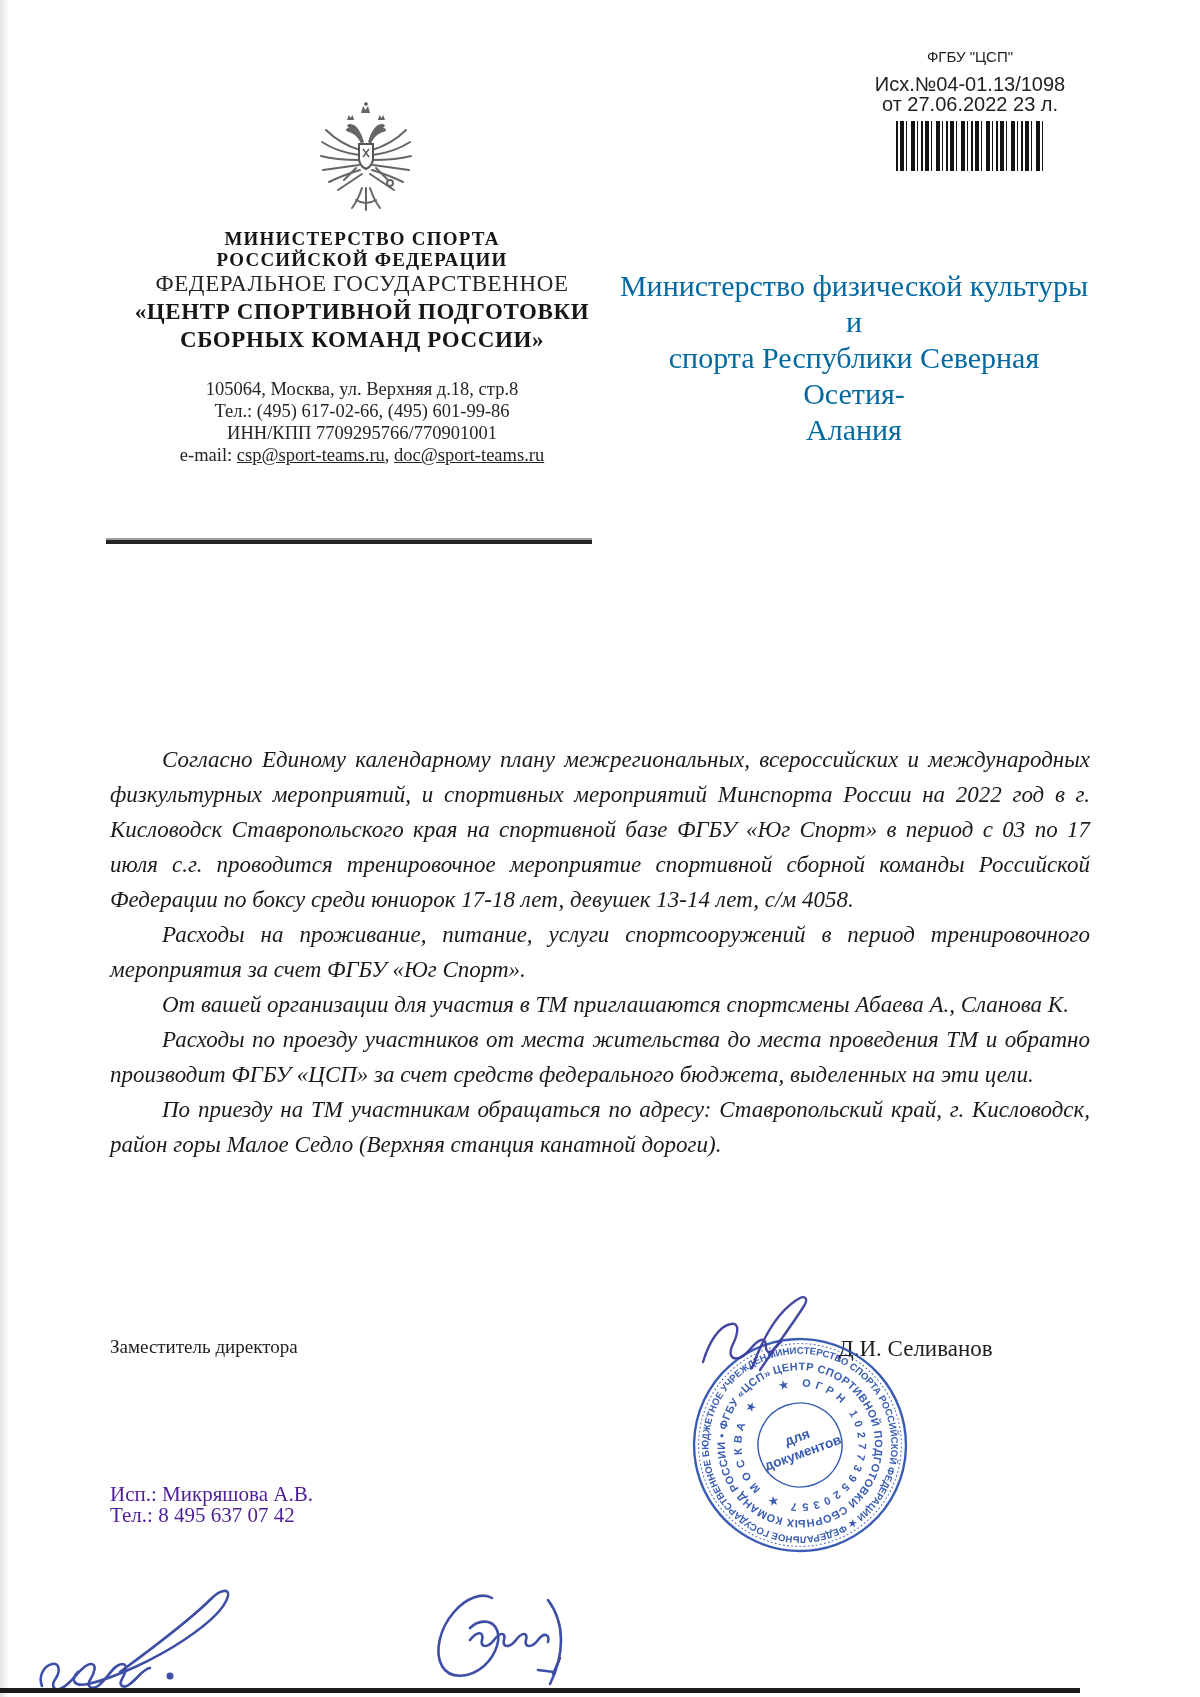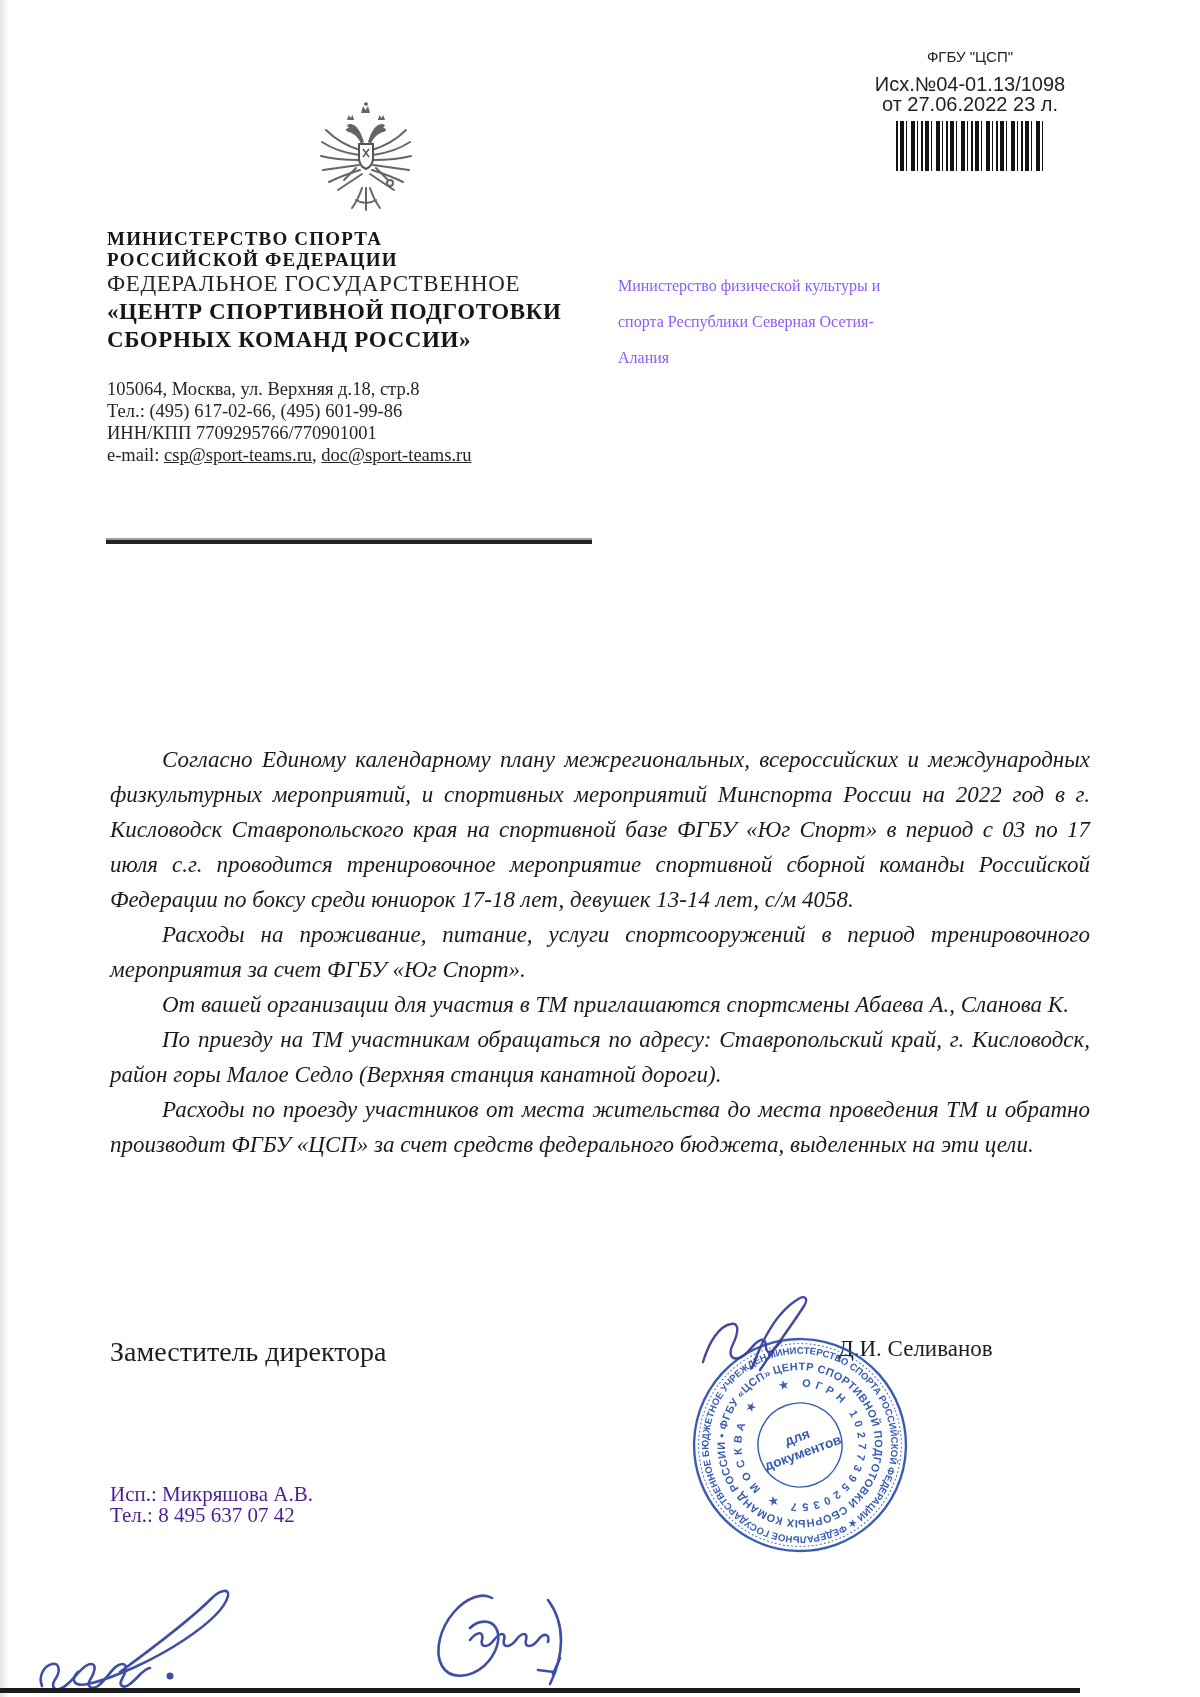--- a/index.html
+++ b/index.html
@@ -20,40 +20,40 @@
   .barcode{width:148px;height:50px;margin:7px auto 0;
     background:repeating-linear-gradient(90deg,
       #141414 0 2px,#fff 2px 4px,#141414 4px 8px,#fff 8px 10px,
       #141414 10px 11px,#fff 11px 15px,#141414 15px 19px,#fff 19px 21px,
       #141414 21px 22px,#fff 22px 25px);}
 
   
   .emblem{position:absolute;left:312px;top:100px;width:108px;height:120px;}
 
   
-  .lh{position:absolute;left:107px;top:228px;width:490px;}
+  .lh{position:absolute;left:117px;top:228px;width:490px;text-align:center;}
   .lh-ministry{font-weight:bold;font-size:19px;line-height:21px;letter-spacing:1.2px;color:#161616;}
   .lh-org{font-size:23px;line-height:28px;letter-spacing:0.6px;color:#262626;}
   .lh-org .b{font-weight:bold;color:#161616;}
   .lh-contacts{margin-top:24px;font-size:18.5px;line-height:22px;color:#242424;}
   .lh-contacts .u{text-decoration:underline;margin-top:48px;}
   .rule{position:absolute;left:106px;top:540px;width:486px;height:4px;background:#242424;
     box-shadow:0 -2px 0 rgba(40,40,40,.45);}
 
   
-  .recipient{position:absolute;left:618px;top:268px;width:472px;text-align:left;
-    font-size:16px;line-height:36px;color:#8b5cf6;}
+  .recipient{position:absolute;left:618px;top:268px;width:472px;text-align:center;
+    font-size:30px;line-height:36px;color:#0369a1;}
 
   
   .body-text{position:absolute;left:110px;top:742px;width:980px;
     font-size:23px;line-height:35px;text-align:justify;color:#1b1b1b;}
   .body-text p{margin:0;text-indent:52px;font-style:italic;}
 
   
-  .sig-pos{position:absolute;left:110px;top:1336px;font-size:28px;}
+  .sig-pos{position:absolute;left:110px;top:1336px;font-size:19px;}
   .sig-name{position:absolute;left:838px;top:1336px;font-size:23px;}
 
   
   .stamp{position:absolute;left:663px;top:1308px;width:274px;height:274px;opacity:.93;}
   .autograph-director{position:absolute;left:680px;top:1285px;width:170px;height:100px;}
   .autographs-bottom{position:absolute;left:0;top:1540px;width:1200px;height:157px;}
 
   
   .footer{position:absolute;left:110px;top:1484px;font-size:21px;line-height:21px;color:#4c1d95;}
 </style>
@@ -128,22 +128,22 @@
   <div class="recipient">
     <div>Министерство физической культуры и</div>
     <div>спорта Республики Северная Осетия-</div>
     <div>Алания</div>
   </div>
 
   <div class="body-text">
     <p>Согласно Единому календарному плану межрегиональных, всероссийских и международных физкультурных мероприятий, и спортивных мероприятий Минспорта России на 2022 год в г. Кисловодск Ставропольского края на спортивной базе ФГБУ «Юг Спорт» в период с 03 по 17 июля с.г. проводится тренировочное мероприятие спортивной сборной команды Российской Федерации по боксу среди юниорок 17-18 лет, девушек 13-14 лет, с/м 4058.</p>
     <p>Расходы на проживание, питание, услуги спортсооружений в период тренировочного мероприятия за счет ФГБУ «Юг Спорт».</p>
     <p>От вашей организации для участия в ТМ приглашаются спортсмены Абаева А., Сланова К.</p>
+    <p>Расходы по проезду участников от места жительства до места проведения ТМ и обратно производит ФГБУ «ЦСП» за счет средств федерального бюджета, выделенных на эти цели.</p>
     <p>По приезду на ТМ участникам обращаться по адресу: Ставропольский край, г. Кисловодск, район горы Малое Седло (Верхняя станция канатной дороги).</p>
-    <p>Расходы по проезду участников от места жительства до места проведения ТМ и обратно производит ФГБУ «ЦСП» за счет средств федерального бюджета, выделенных на эти цели.</p>
   </div>
 
   <div class="sig-pos">Заместитель директора</div>
   <div class="sig-name">Д.И. Селиванов</div>
 
   <div class="stamp">
     <svg viewBox="0 0 300 300" width="274" height="274">
       <defs>
         <path id="ringO" d="M150,50 a100,100 0 1,1 -0.1,0"></path>
         <path id="ringM" d="M150,68 a82,82 0 1,1 -0.1,0"></path>

